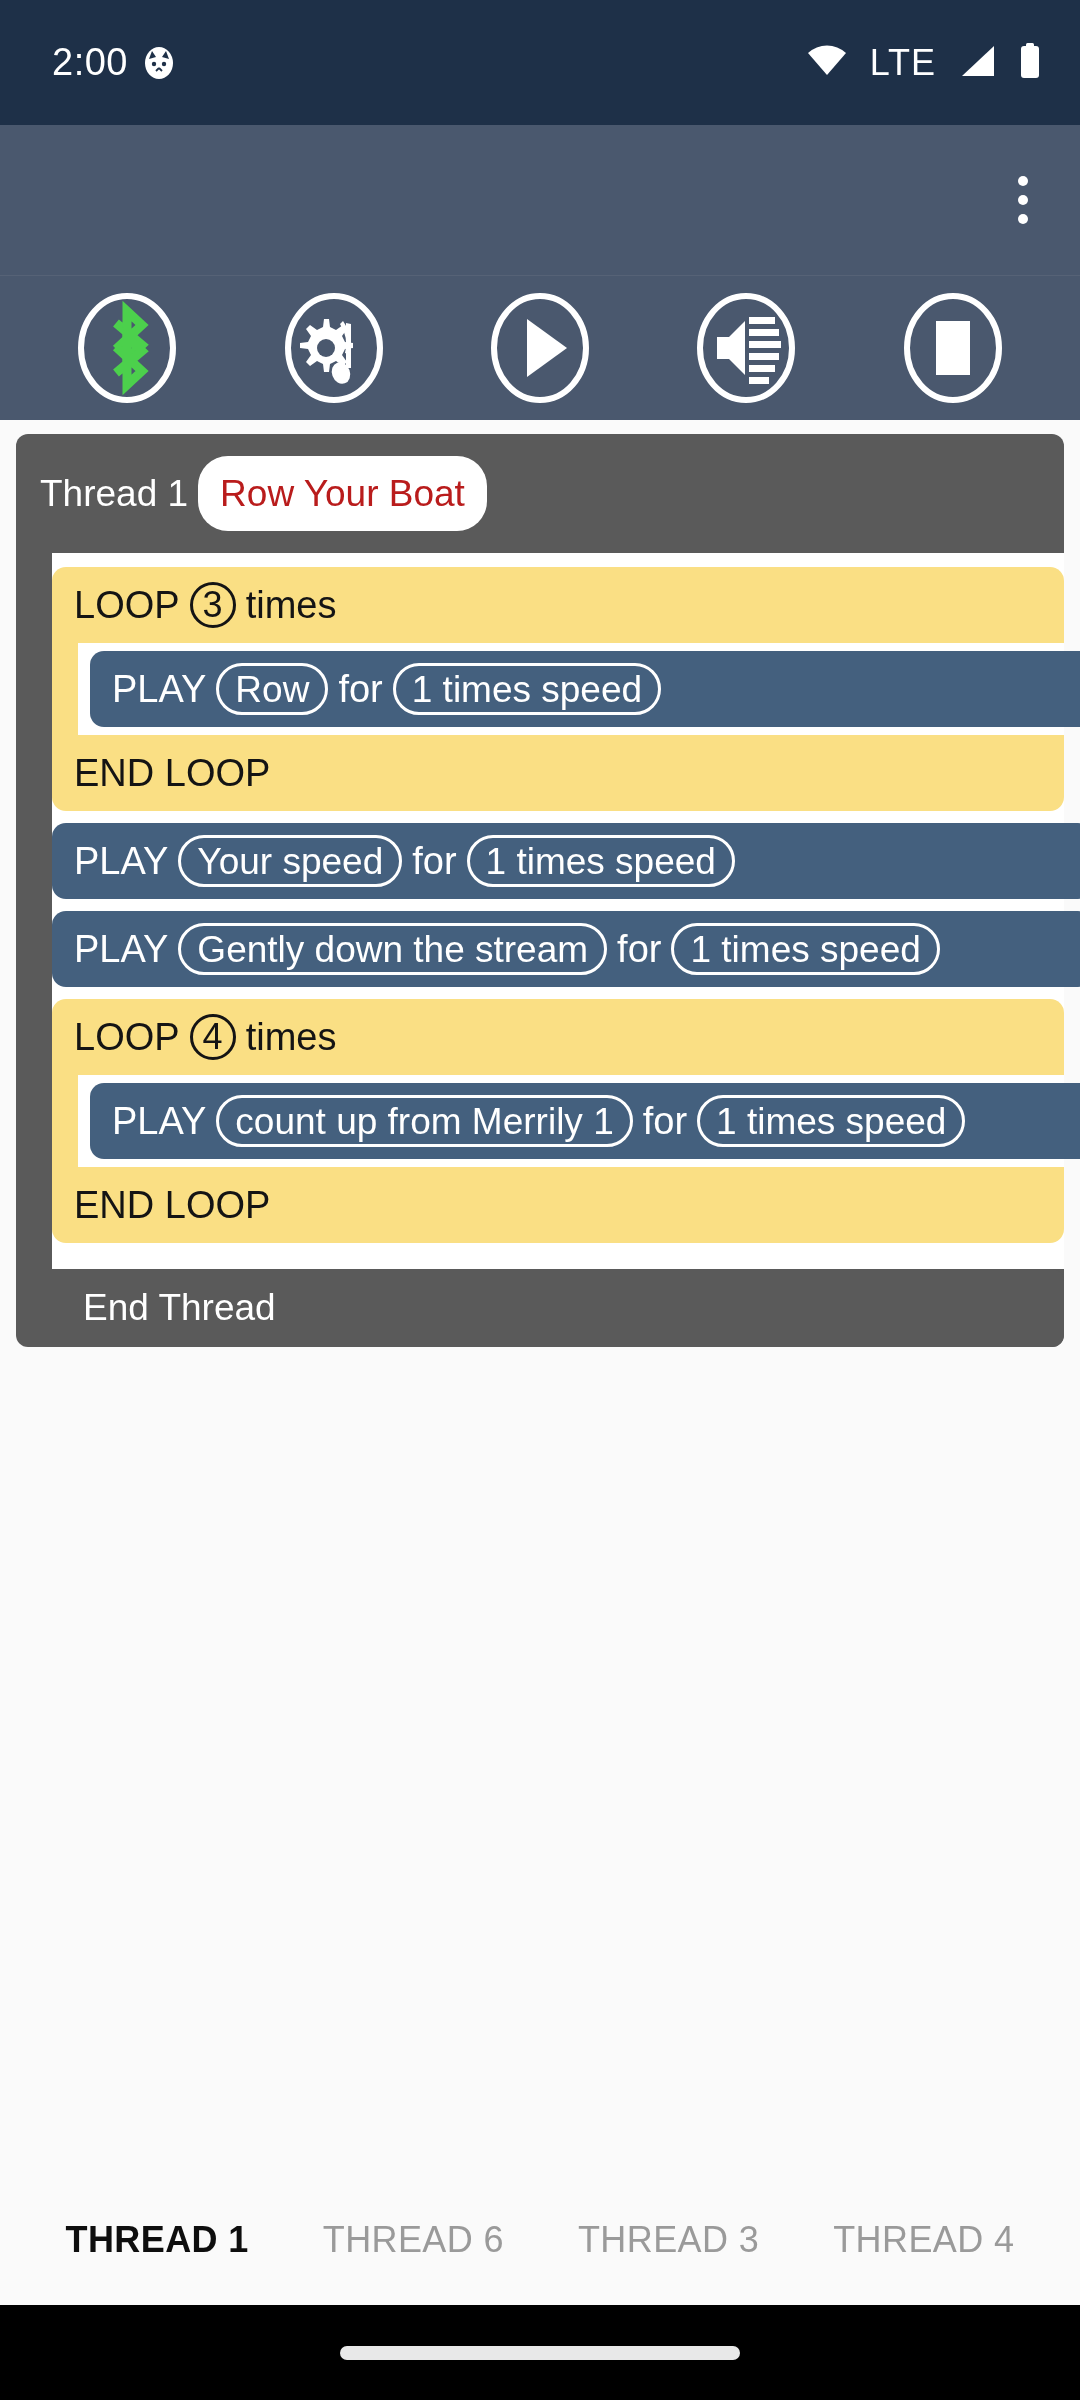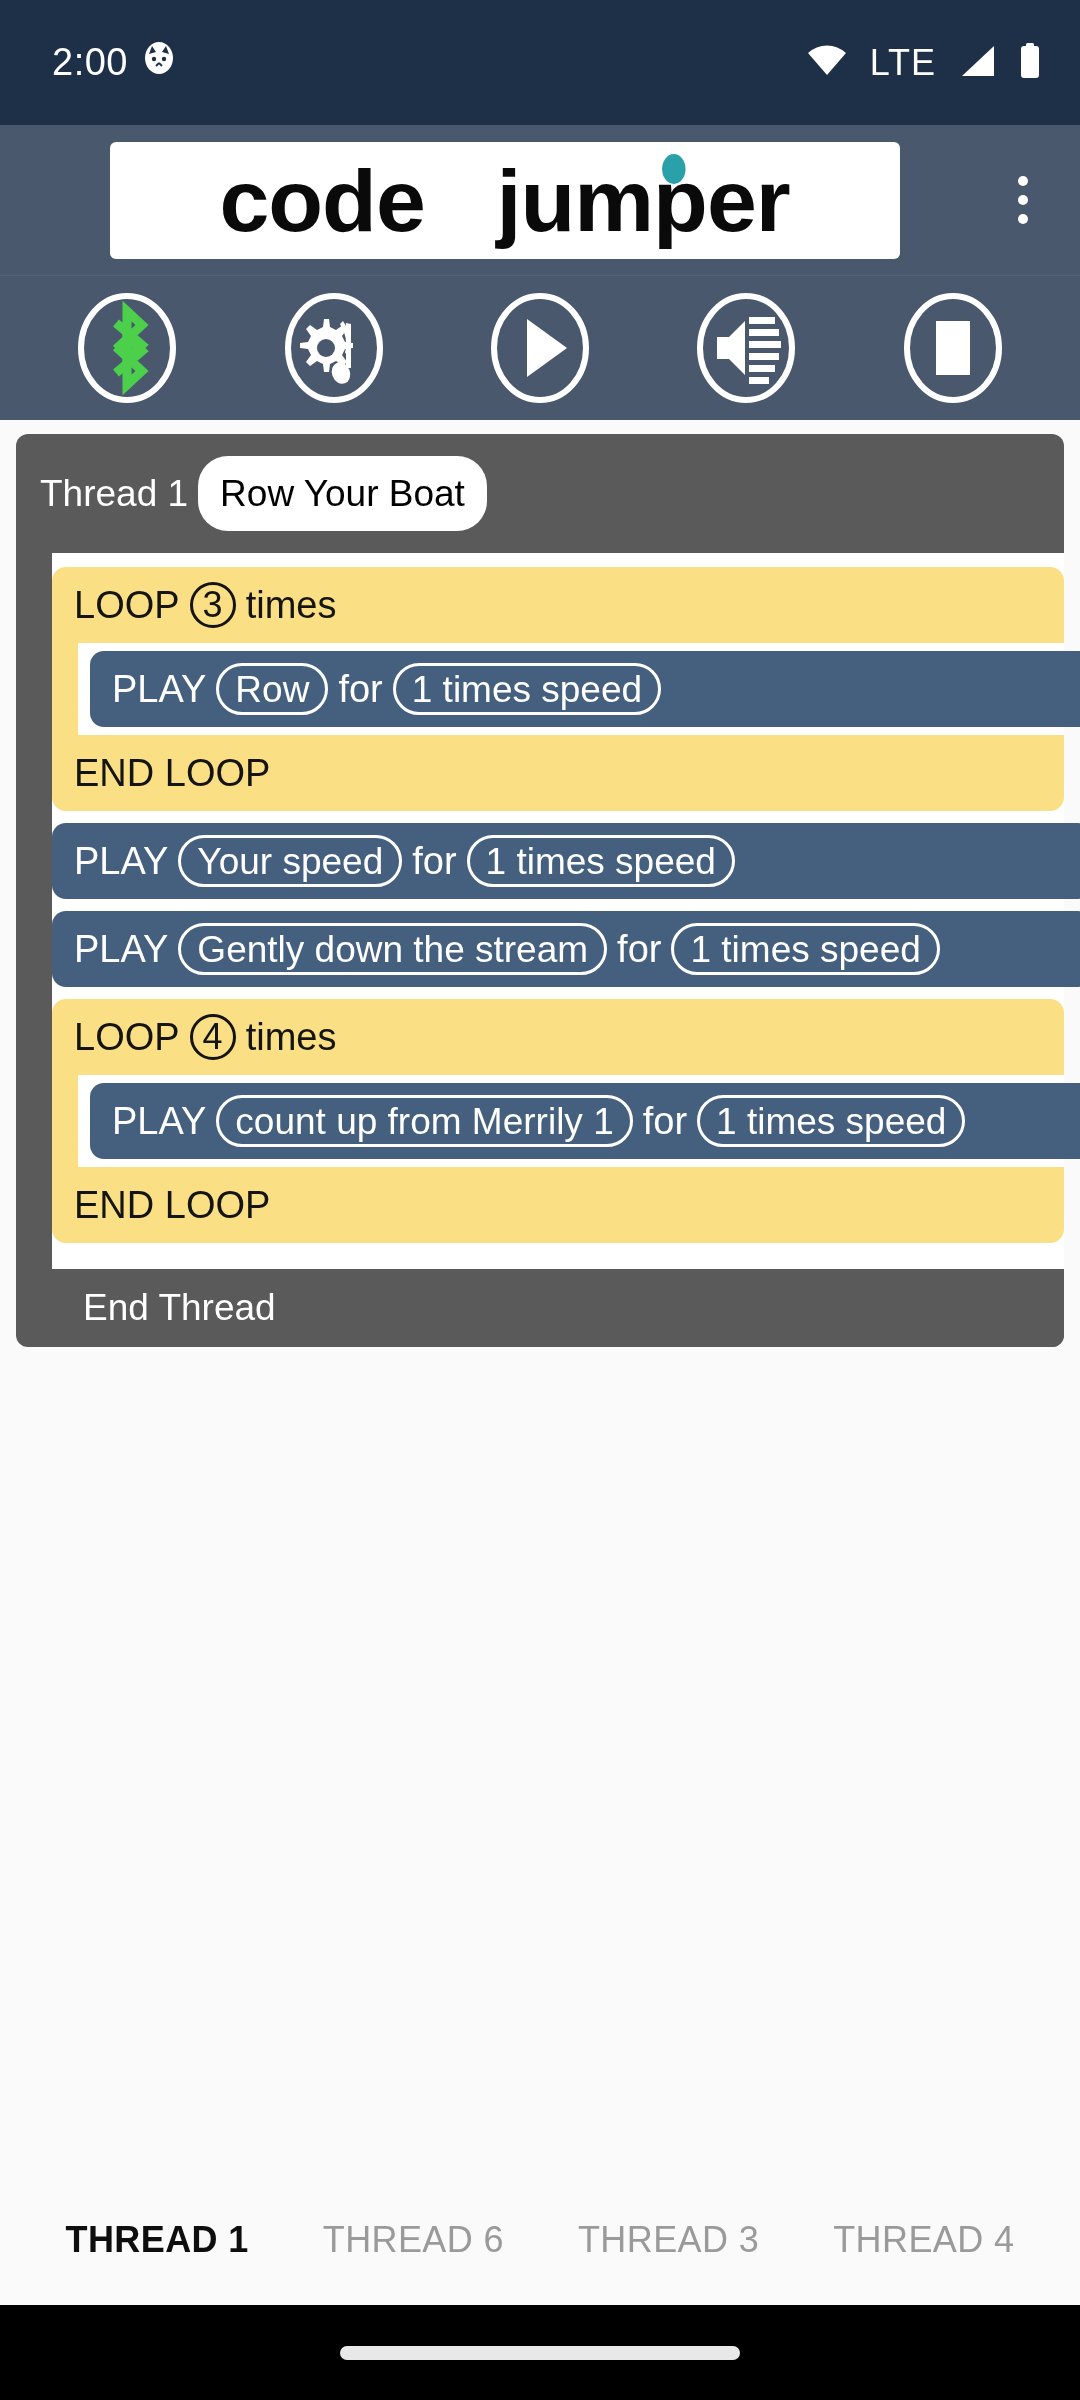--- a/index.html
+++ b/index.html
@@ -17,21 +17,21 @@
   }
 
   
   #statusbar {
     height:125px; flex:0 0 125px;
     background:#1E3048;
     display:flex; align-items:center;
     padding:0 38px 0 52px;
     color:#FFFFFF;
   }
-  #status-left { display:flex; align-items:flex-start; gap:14px; }
+  #status-left { display:flex; align-items:flex-end; gap:14px; }
   #clock { font-size:38px; letter-spacing:0.5px; }
   .status-spacer { flex:1 1 auto; }
   #status-right { display:flex; align-items:center; gap:22px; }
   .si { display:block; }
 
   
   #appbar {
     height:150px; flex:0 0 150px;
     background:#4A586E;
     display:flex; align-items:center;
@@ -98,21 +98,21 @@
   }
   #thread-header {
     display:flex; align-items:center;
     padding:22px 0 22px 24px;
     gap:10px;
   }
   #thread-label {
     color:#FFFFFF; font-size:37px; line-height:1;
   }
   #thread-name-pill {
-    background:#FFFFFF; color:#000000;
+    background:#FFFFFF; color:#b91c1c;
     font-size:37px; line-height:1;
     padding:19px 22px;
     border-radius:30px;
     cursor:pointer;
   }
   #program-panel {
     background:#FFFFFF;
     margin-left:36px;
     padding:14px 0 14px 0;
   }
@@ -238,28 +238,20 @@
       <span class="si">
         <svg width="24" height="36" viewBox="0 0 24 36">
           <rect x="8" y="0" width="8" height="4" rx="1.5" fill="#FFFFFF"></rect>
           <rect x="3" y="3" width="18" height="32" rx="3" fill="#FFFFFF"></rect>
         </svg>
       </span>
     </div>
   </div>
 
   <div id="appbar">
-    <div id="logo-plate">
-      <div id="logo-text">
-        <span>code</span>
-        <span>&nbsp;</span>
-        <span>jumper</span>
-        <span id="logo-dot"></span>
-      </div>
-    </div>
     <div id="overflow-btn">
       <i></i>
       <i></i>
       <i></i>
     </div>
   </div>
 
   <div id="toolbar">
 
     <div class="tool-btn">

